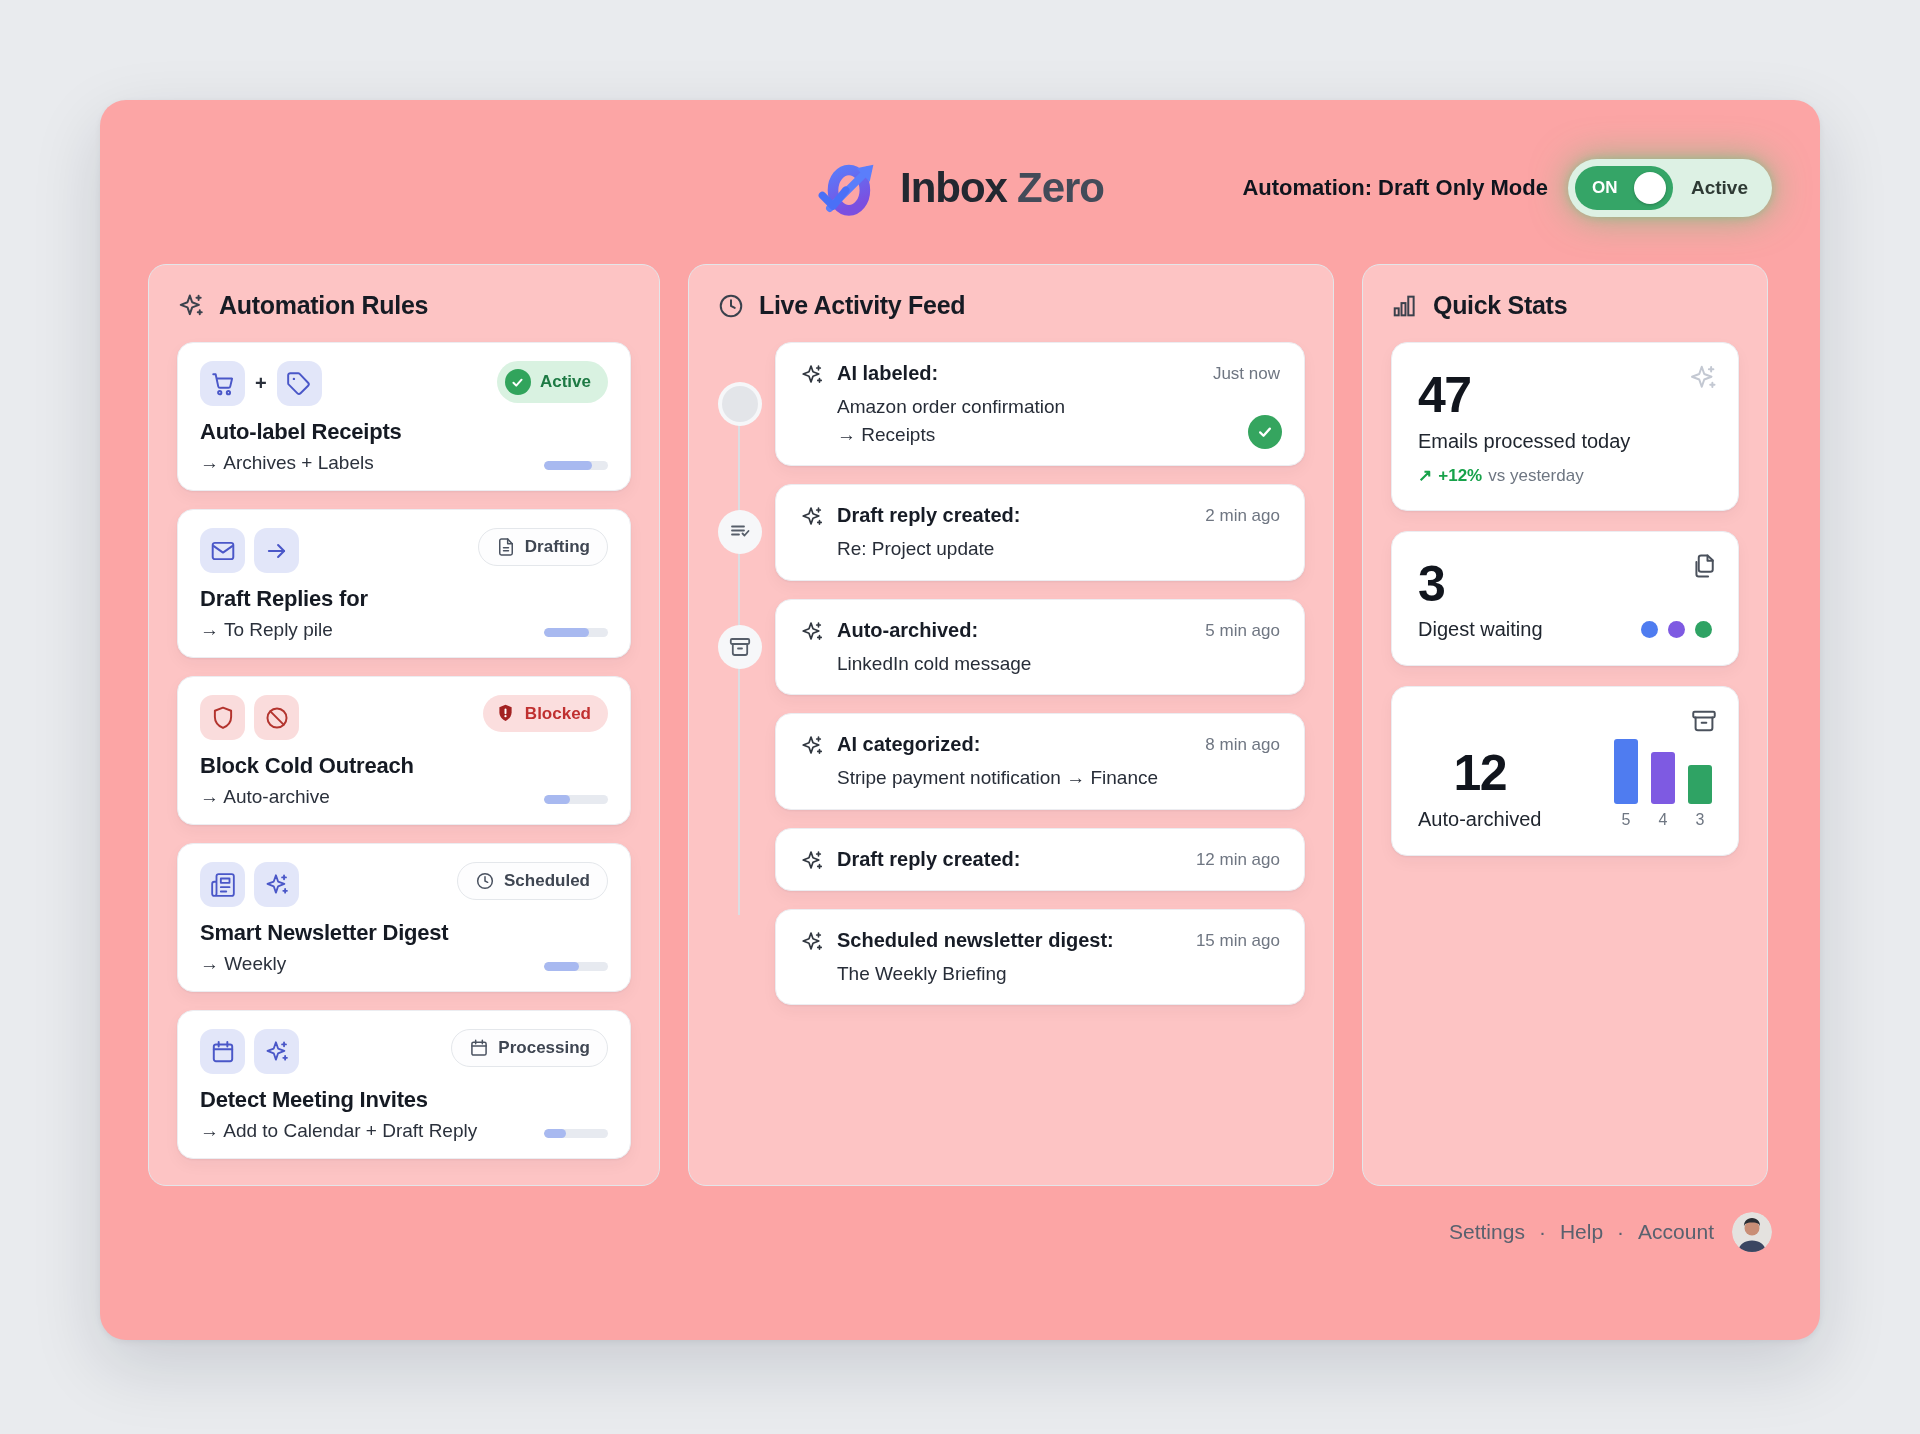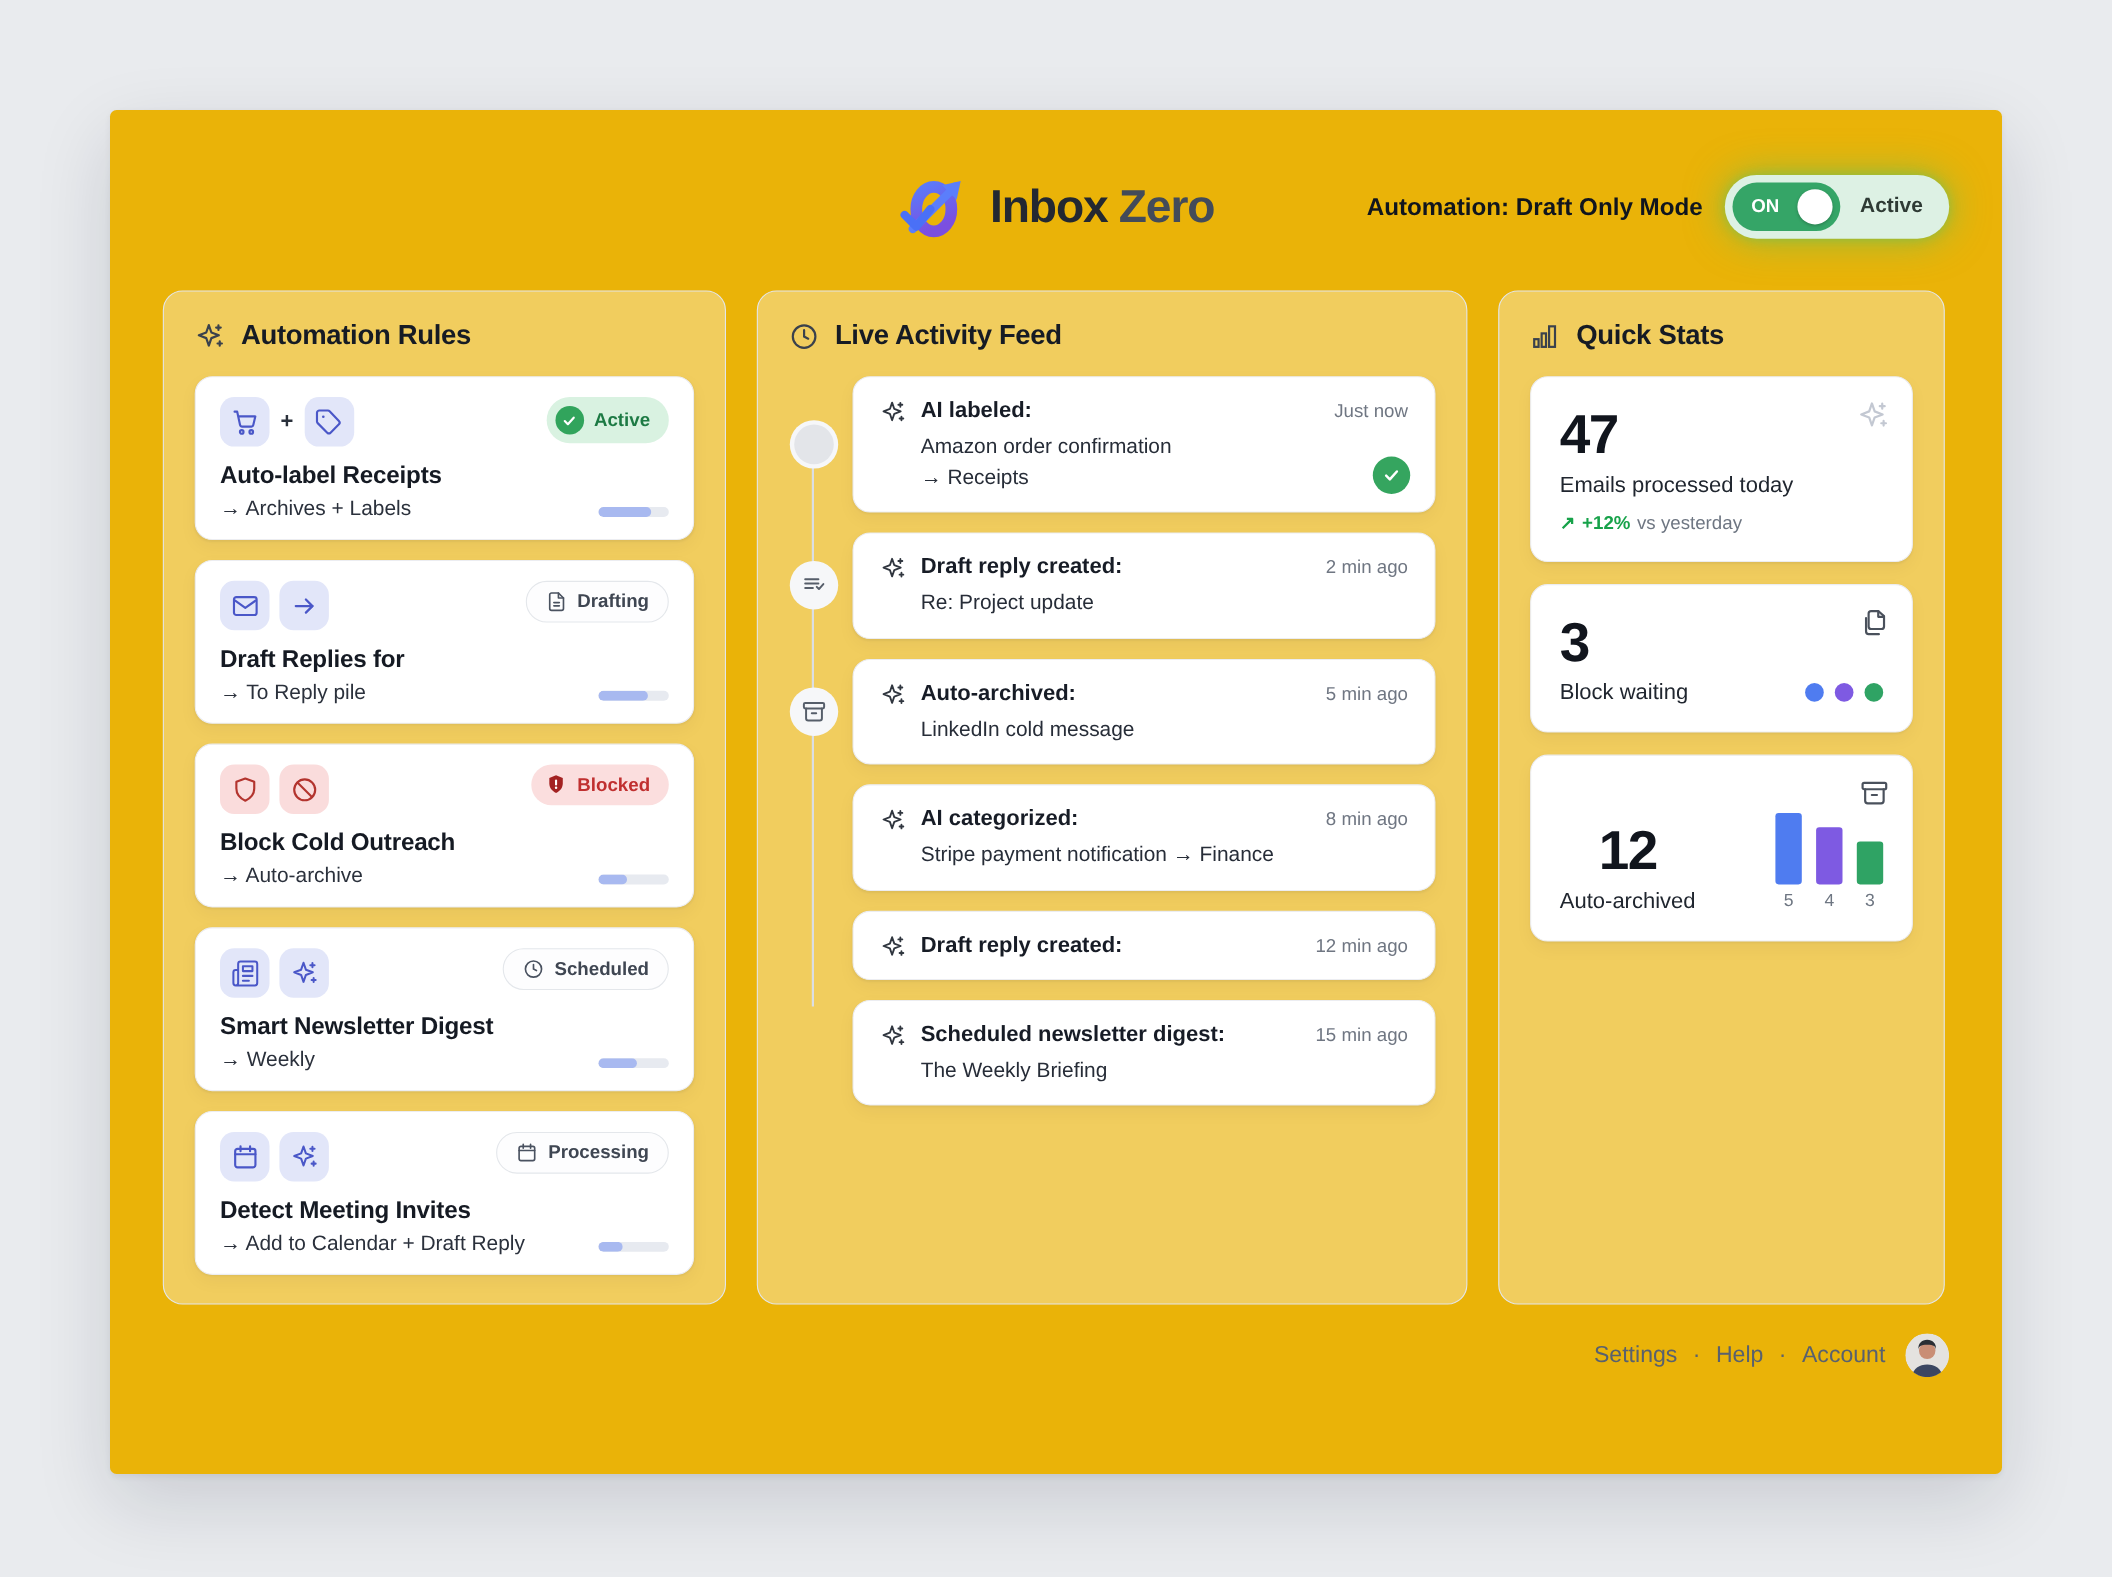--- a/index.html
+++ b/index.html
@@ -6,22 +6,22 @@
   html,body { width:1920px; height:1434px; }
   body {
     font-family:"Liberation Sans", sans-serif;
     background:#e9ebee;
     overflow:hidden;
     color:#171c26;
   }
   .app {
     width:1720px; height:1240px;
     margin:100px auto 0;
-    background:#eab308;
-    border-radius:6px;
+    background:#fca5a5;
+    border-radius:26px;
     box-shadow:0 25px 70px rgba(15,23,42,.14), 0 2px 6px rgba(15,23,42,.06);
     padding:34px 48px 28px;
     position:relative;
   }
 
   
   .header { position:relative; height:108px; display:flex; align-items:center; justify-content:center; }
   .brand { display:flex; align-items:center; gap:16px; }
   .brand-text { font-size:42px; font-weight:800; letter-spacing:-1px; }
   .brand-first { color:#232831; }
@@ -495,21 +495,21 @@
       <div class="stat-card">
         <span class="stat-corner" style="color:#4a515c">
           <svg width="28" height="28" viewBox="0 0 24 24" fill="none" stroke="currentColor" stroke-width="1.7" stroke-linecap="round" stroke-linejoin="round">
               <path d="M9.5 3h5.5L19.5 7v8a2 2 0 0 1-2 2H9.5a2 2 0 0 1-2-2V5a2 2 0 0 1 2-2Z"></path>
               <path d="M15 3v4.5h4.5"></path>
               <path d="M5.5 8.5V19a2 2 0 0 0 2 2h8"></path>
             </svg>
         </span>
         <div class="stat-value">3</div>
         <div class="label-row">
-          <span class="stat-label" style="margin-top:0">Block waiting</span>
+          <span class="stat-label" style="margin-top:0">Digest waiting</span>
           <span class="dots">
             <span class="dot" style="background:#4f7cf0"></span>
             <span class="dot" style="background:#7e5ae2"></span>
             <span class="dot" style="background:#2fa364"></span>
           </span>
         </div>
       </div>
 
       <div class="stat-card">
         <span class="stat-corner" style="color:#4a515c">

